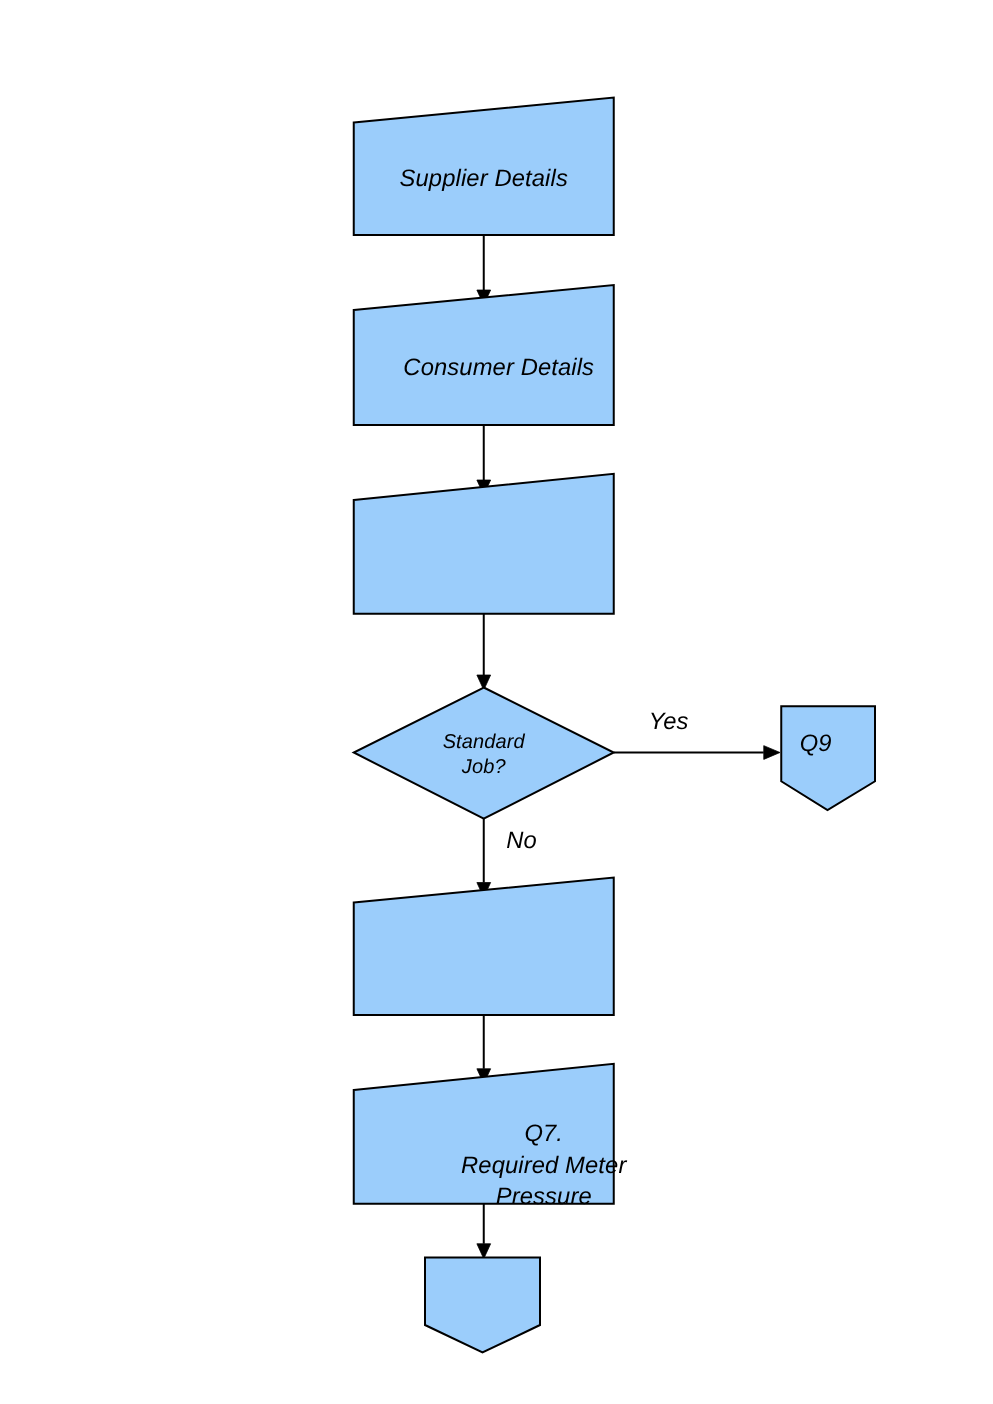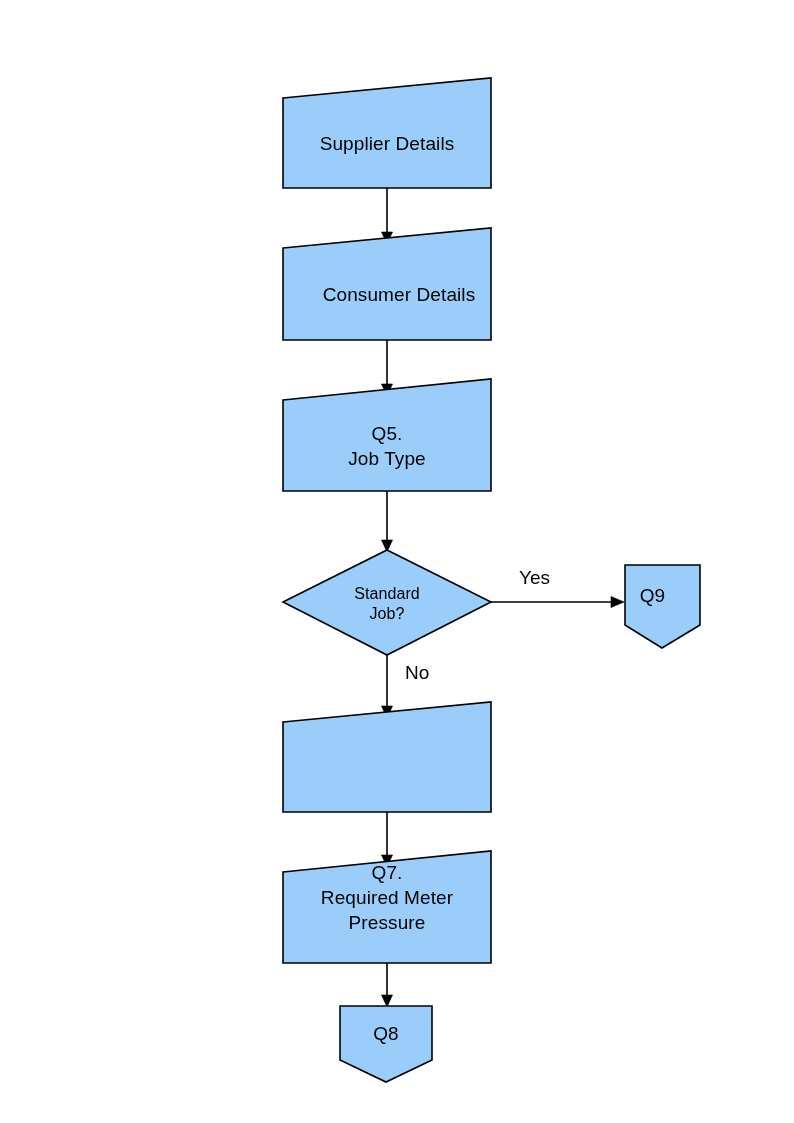--- a/index.html
+++ b/index.html
@@ -50,32 +50,34 @@
     color: #000000;
     font-family: "Liberation Sans", sans-serif;
     font-size: 19px;
     line-height: 25px;
     letter-spacing: 0.1px;
     white-space: pre-line;
     pointer-events: none;
     display: flex;
     align-items: center;
     justify-content: center;
+    font-style: italic;
   }
   .node-label.small {
     font-size: 16px;
     line-height: 20px;
   }
   .edge-label {
     position: absolute;
     color: #000000;
     font-family: "Liberation Sans", sans-serif;
     font-size: 19px;
     line-height: 22px;
     white-space: nowrap;
+    font-style: italic;
   }
 </style>
 </head>
 <body>
 
 <div id="flow-root">
 
   <svg id="flow-svg" viewBox="0 0 794 1123" xmlns="http://www.w3.org/2000/svg">
 
     <polygon class="node-shape" points="283,98 491,78 491,188 283,188" fill="#9bcdfb"></polygon>
@@ -114,32 +116,29 @@
     <polygon class="arrow-head" points="381.5,995 392.5,995 387,1007"></polygon>
 
     <polygon class="node-shape" points="340,1006 432,1006 432,1060 386,1082 340,1060" fill="#9bcdfb"></polygon>
 
   </svg>
 
   <div class="node-label" style="left:283px; top:98px; width:208px; height:90px;">Supplier Details</div>
 
   <div class="node-label" style="left:283px; top:248px; width:232px; height:92px;">Consumer Details</div>
 
-  <div class="node-label" style="left:283px; top:400px; width:208px; height:91px;">Q5.
-Job Type</div>
 
   <div class="node-label small" style="left:283px; top:560px; width:208px; height:88px;">Standard
 Job?</div>
 
   <div class="node-label" style="left:625px; top:565px; width:55px; height:60px;">Q9</div>
 
 
-  <div class="node-label" style="left:283px; top:852px; width:208px; height:91px;">Q7.
+  <div class="node-label" style="left:283px; top:887px; width:208px; height:91px;padding-left:48px;">Q7.
 Required Meter
 Pressure</div>
 
-  <div class="node-label" style="left:340px; top:1006px; width:92px; height:54px;">Q8</div>
 
   <div class="edge-label" style="left:519px; top:567px;">Yes</div>
 
   <div class="edge-label" style="left:405px; top:662px;">No</div>
 
 </div>
 
 </body></html>

